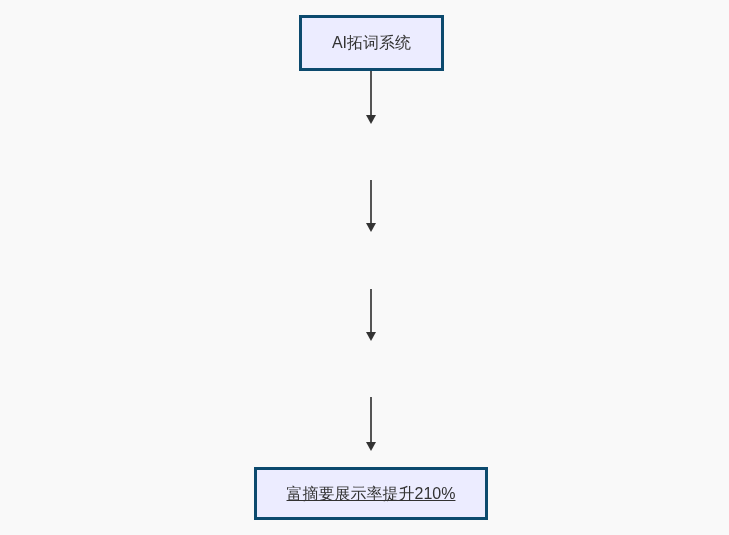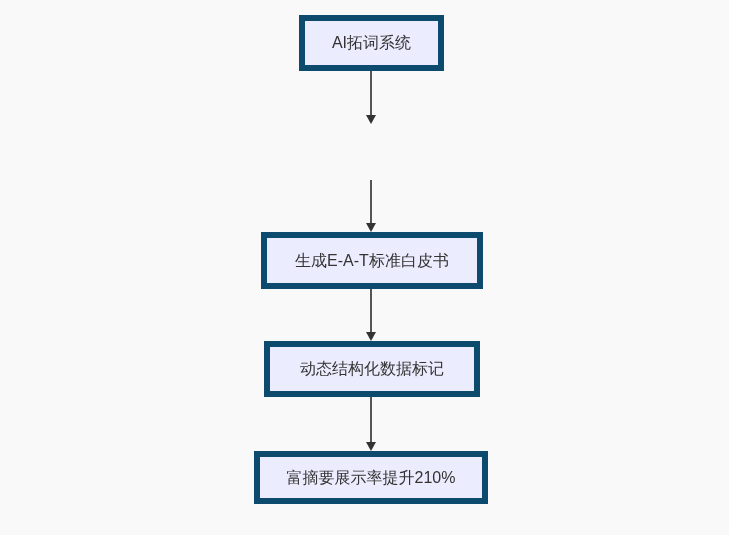--- a/index.html
+++ b/index.html
@@ -12,21 +12,21 @@
     width: 729px;
     height: 535px;
     background: #f9f9f9;
     font-family: "Liberation Sans", "DejaVu Sans", sans-serif;
     overflow: hidden;
   }
   .node {
     position: absolute;
     box-sizing: border-box;
     background: #ECECFF;
-    border: 6px solid #0c4a6e;
+    border: 3px solid #0c4a6e;
     color: #333333;
     font-size: 16px;
     display: flex;
     align-items: center;
     justify-content: center;
     text-align: center;
     line-height: 1.2;
   }
   .edge {
     position: absolute;
@@ -49,21 +49,21 @@
     height: 0;
     border-left: 5px solid transparent;
     border-right: 5px solid transparent;
     border-top: 9px solid #333333;
   }
   
   .n1 { left: 299px; top: 15px;  width: 145px; height: 56px; }
   .n2 { left: 275px; top: 124px; width: 191px; height: 56px; }
   .n3 { left: 261px; top: 232px; width: 222px; height: 57px; }
   .n4 { left: 264px; top: 341px; width: 216px; height: 56px; }
-  .n5 { left: 254px; top: 451px; width: 234px; height: 53px; }
+  .n5 { left: 254px; top: 467px; width: 234px; height: 53px; text-decoration: underline; }
   
   .e1 { top: 71px;  height: 53px; }
   .e2 { top: 180px; height: 52px; }
   .e3 { top: 289px; height: 52px; }
   .e4 { top: 397px; height: 54px; }
 </style>
 </head>
 <body>
 
 <div class="canvas">
@@ -76,32 +76,26 @@
     <div class="edge-line"></div>
     <div class="arrowhead"></div>
   </div>
 
 
   <div class="edge e2">
     <div class="edge-line"></div>
     <div class="arrowhead"></div>
   </div>
 
-  <div class="node n3">
-    <span>生成E-A-T标准白皮书</span>
-  </div>
 
   <div class="edge e3">
     <div class="edge-line"></div>
     <div class="arrowhead"></div>
   </div>
 
-  <div class="node n4">
-    <span>动态结构化数据标记</span>
-  </div>
 
   <div class="edge e4">
     <div class="edge-line"></div>
     <div class="arrowhead"></div>
   </div>
 
   <div class="node n5">
     <span>富摘要展示率提升210%</span>
   </div>
 

